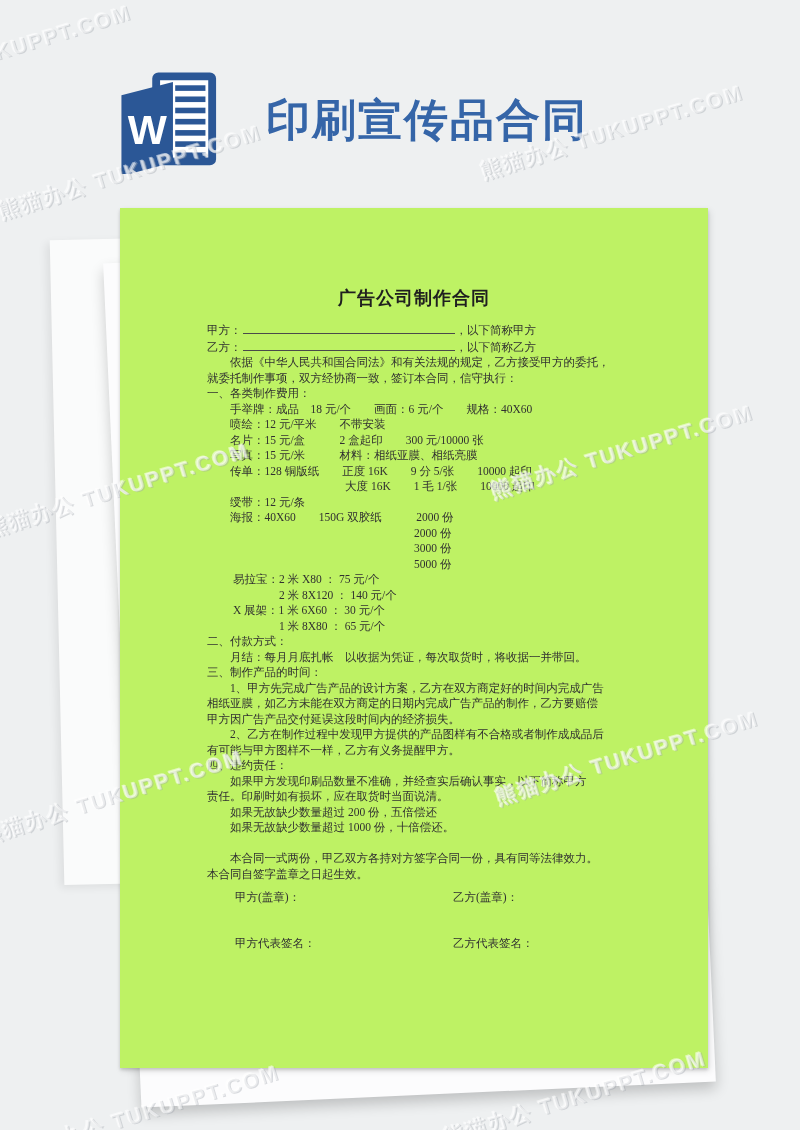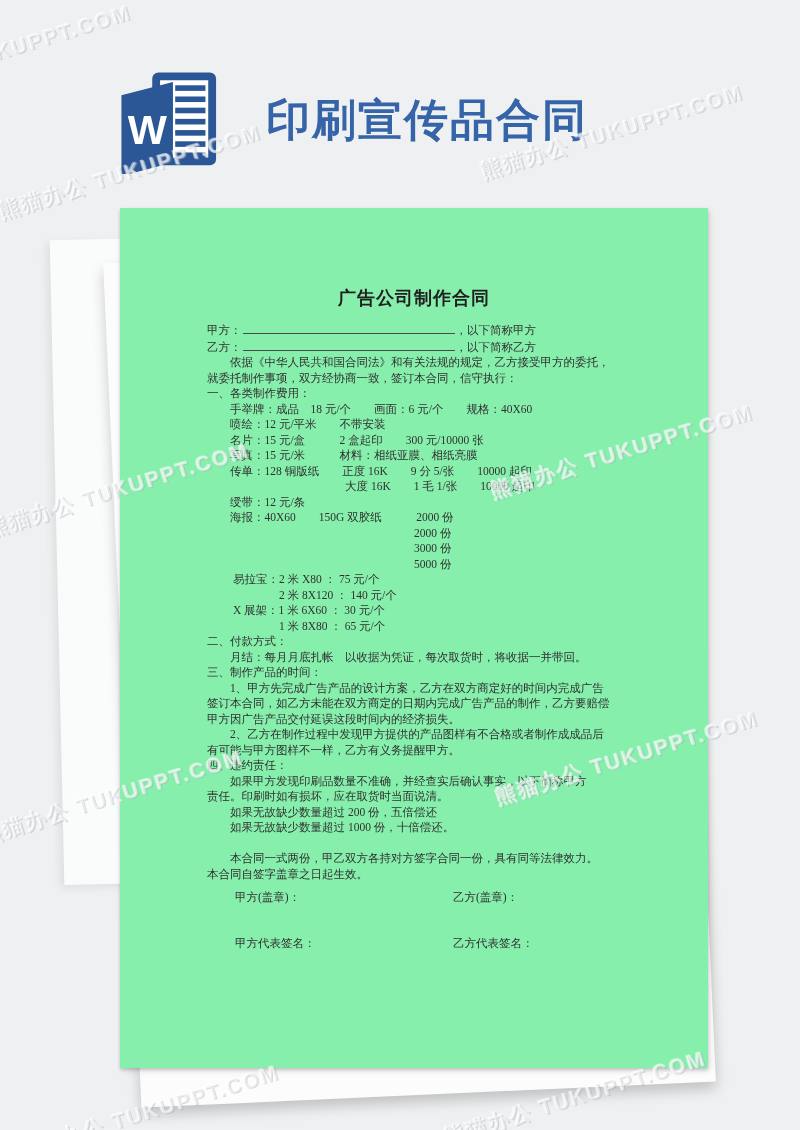--- a/index.html
+++ b/index.html
@@ -30,21 +30,21 @@
     box-shadow:-4px 3px 9px rgba(0,0,0,0.07);
   }
   .paper.back1{
     left:122px;top:250px;width:575px;height:845px;
     background:#fcfcfd;
     transform:rotate(-2.6deg);
     box-shadow:0 7px 14px rgba(0,0,0,0.20);
   }
   .paper.main{
     left:120px;top:208px;width:588px;height:860px;
-    background:#86efac;
+    background:#bef264;
     box-shadow:0 2px 3px rgba(0,0,0,0.16), 2px 3px 7px rgba(0,0,0,0.10);
   }
 
   
   .doc-title{
     margin:78px 0 12px 0;
     text-align:center;
     font-family:"Liberation Serif","DejaVu Serif",serif;
     font-size:18px;font-weight:bold;color:#1f1f1f;
     letter-spacing:1px;
@@ -138,21 +138,21 @@
       <div class="line">　　　　　　　　　　　　　　　　　　3000 份</div>
       <div class="line">　　　　　　　　　　　　　　　　　　5000 份</div>
       <div class="line">　　 易拉宝：2 米 X80 ： 75 元/个</div>
       <div class="line">　　　　　　 2 米 8X120 ： 140 元/个</div>
       <div class="line">　　 X 展架：1 米 6X60 ： 30 元/个</div>
       <div class="line">　　　　　　 1 米 8X80 ： 65 元/个</div>
       <div class="line">二、付款方式：</div>
       <div class="line">　　月结：每月月底扎帐　以收据为凭证，每次取货时，将收据一并带回。</div>
       <div class="line">三、制作产品的时间：</div>
       <div class="line">　　1、甲方先完成广告产品的设计方案，乙方在双方商定好的时间内完成广告</div>
-      <div class="line">签订本合同，如乙方未能在双方商定的日期内完成广告产品的制作，乙方要赔偿</div>
+      <div class="line">相纸亚膜，如乙方未能在双方商定的日期内完成广告产品的制作，乙方要赔偿</div>
       <div class="line">甲方因广告产品交付延误这段时间内的经济损失。</div>
       <div class="line">　　2、乙方在制作过程中发现甲方提供的产品图样有不合格或者制作成成品后</div>
       <div class="line">有可能与甲方图样不一样，乙方有义务提醒甲方。</div>
       <div class="line">四、违约责任：</div>
       <div class="line">　　如果甲方发现印刷品数量不准确，并经查实后确认事实，以下简称甲方</div>
       <div class="line">责任。印刷时如有损坏，应在取货时当面说清。</div>
       <div class="line">　　如果无故缺少数量超过 200 份，五倍偿还</div>
       <div class="line">　　如果无故缺少数量超过 1000 份，十倍偿还。</div>
       <div class="line"></div>
       <div class="line">　　本合同一式两份，甲乙双方各持对方签字合同一份，具有同等法律效力。</div>

